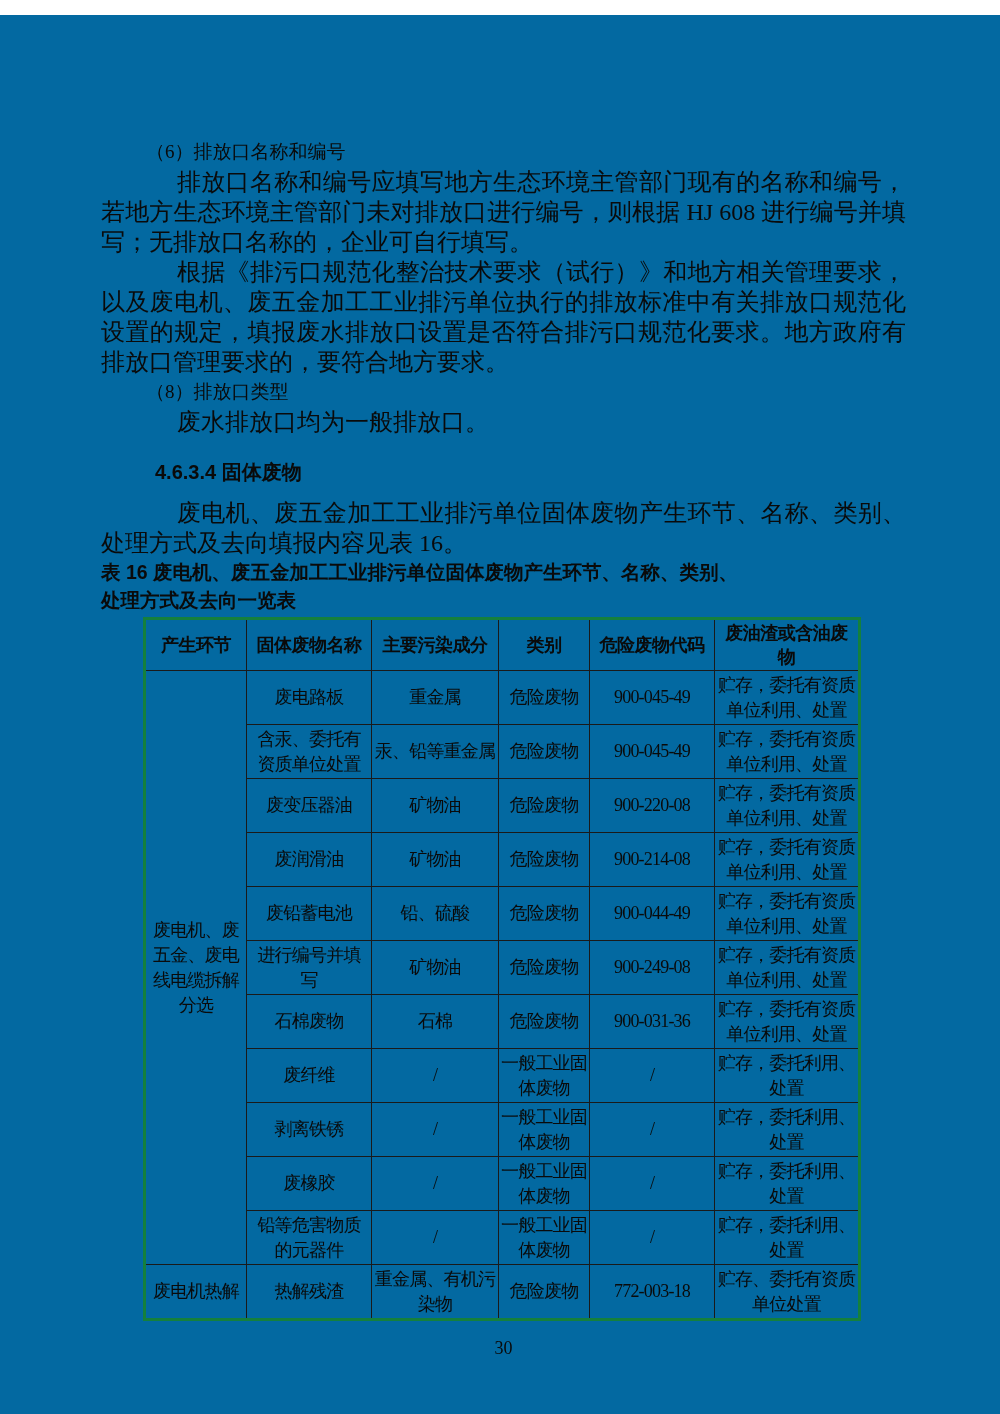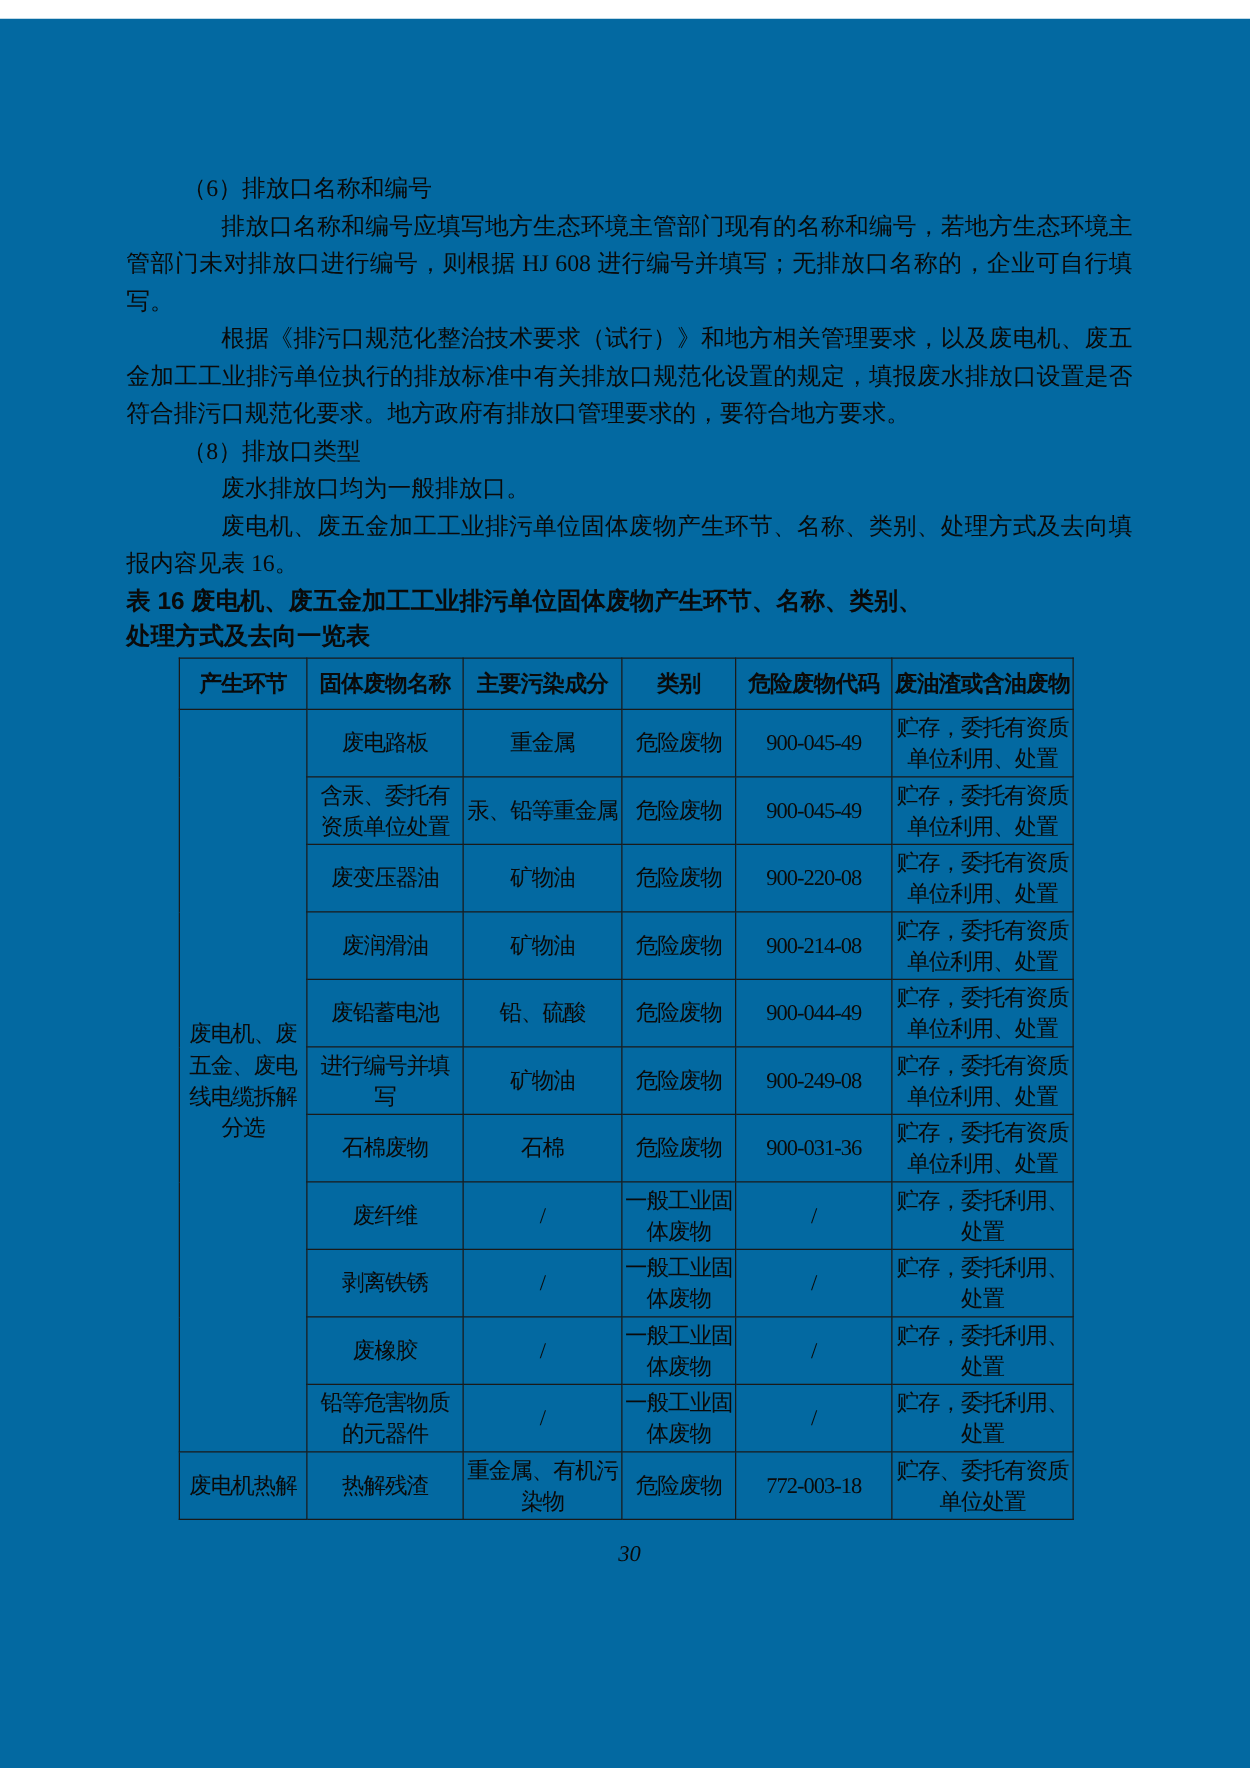--- a/index.html
+++ b/index.html
@@ -21,21 +21,21 @@
     padding: 122px 94px 0 101px; 
   }
   .list-heading {
     font-size: 19px;
     line-height: 30px;
     padding-left: 45px;
     white-space: nowrap;
   }
   .body-para {
     margin: 0;
-    font-size: 19px;
+    font-size: 24px;
     line-height: 30px;
     text-align: justify;
     text-indent: 76px;
   }
   .section-heading {
     font-family: "Liberation Sans", "DejaVu Sans", sans-serif;
     font-weight: bold;
     font-size: 20px;
     line-height: 30px;
     padding-left: 54px;
@@ -49,21 +49,21 @@
     font-size: 19.5px;
     line-height: 28px;
     text-align: left;
   }
   table.waste-table {
     border-collapse: collapse;
     table-layout: fixed;
     width: 715px;
     margin-left: 42px; 
     margin-top: 3px;
-    border: 1px solid #15803d;
+    border: 3px solid #15803d;
   }
   table.waste-table th,
   table.waste-table td {
     border: 1px solid #1a1a1a;
     text-align: center;
     vertical-align: middle;
     padding: 1px 2px;
     overflow: hidden;
   }
   table.waste-table th {
@@ -84,37 +84,37 @@
     letter-spacing: 0;
   }
   td.stage-cell {
     letter-spacing: -1px;
   }
   .page-number {
     margin-top: 16px;
     text-align: center;
     font-size: 18px;
     line-height: 22px;
-    font-style: italic;
   }
 </style>
 </head>
 <body>
 
 <div class="page">
   <div class="content">
 
     <div class="list-heading">（6）排放口名称和编号</div>
     <p class="body-para">排放口名称和编号应填写地方生态环境主管部门现有的名称和编号，若地方生态环境主管部门未对排放口进行编号，则根据 HJ 608 进行编号并填写；无排放口名称的，企业可自行填写。</p>
 
     <p class="body-para">根据《排污口规范化整治技术要求（试行）》和地方相关管理要求，以及废电机、废五金加工工业排污单位执行的排放标准中有关排放口规范化设置的规定，填报废水排放口设置是否符合排污口规范化要求。地方政府有排放口管理要求的，要符合地方要求。</p>
 
     <div class="list-heading">（8）排放口类型</div>
     <p class="body-para">废水排放口均为一般排放口。</p>
 
+    <div class="section-heading">4.6.3.4 固体废物</div>
     <p class="body-para">废电机、废五金加工工业排污单位固体废物产生环节、名称、类别、处理方式及去向填报内容见表 16。</p>
 
     <div class="table-title">表 16 废电机、废五金加工工业排污单位固体废物产生环节、名称、类别、</div>
     <div class="table-title">处理方式及去向一览表</div>
 
     <table class="waste-table">
       <colgroup>
         <col style="width:102px">
         <col style="width:125px">
         <col style="width:127px">

